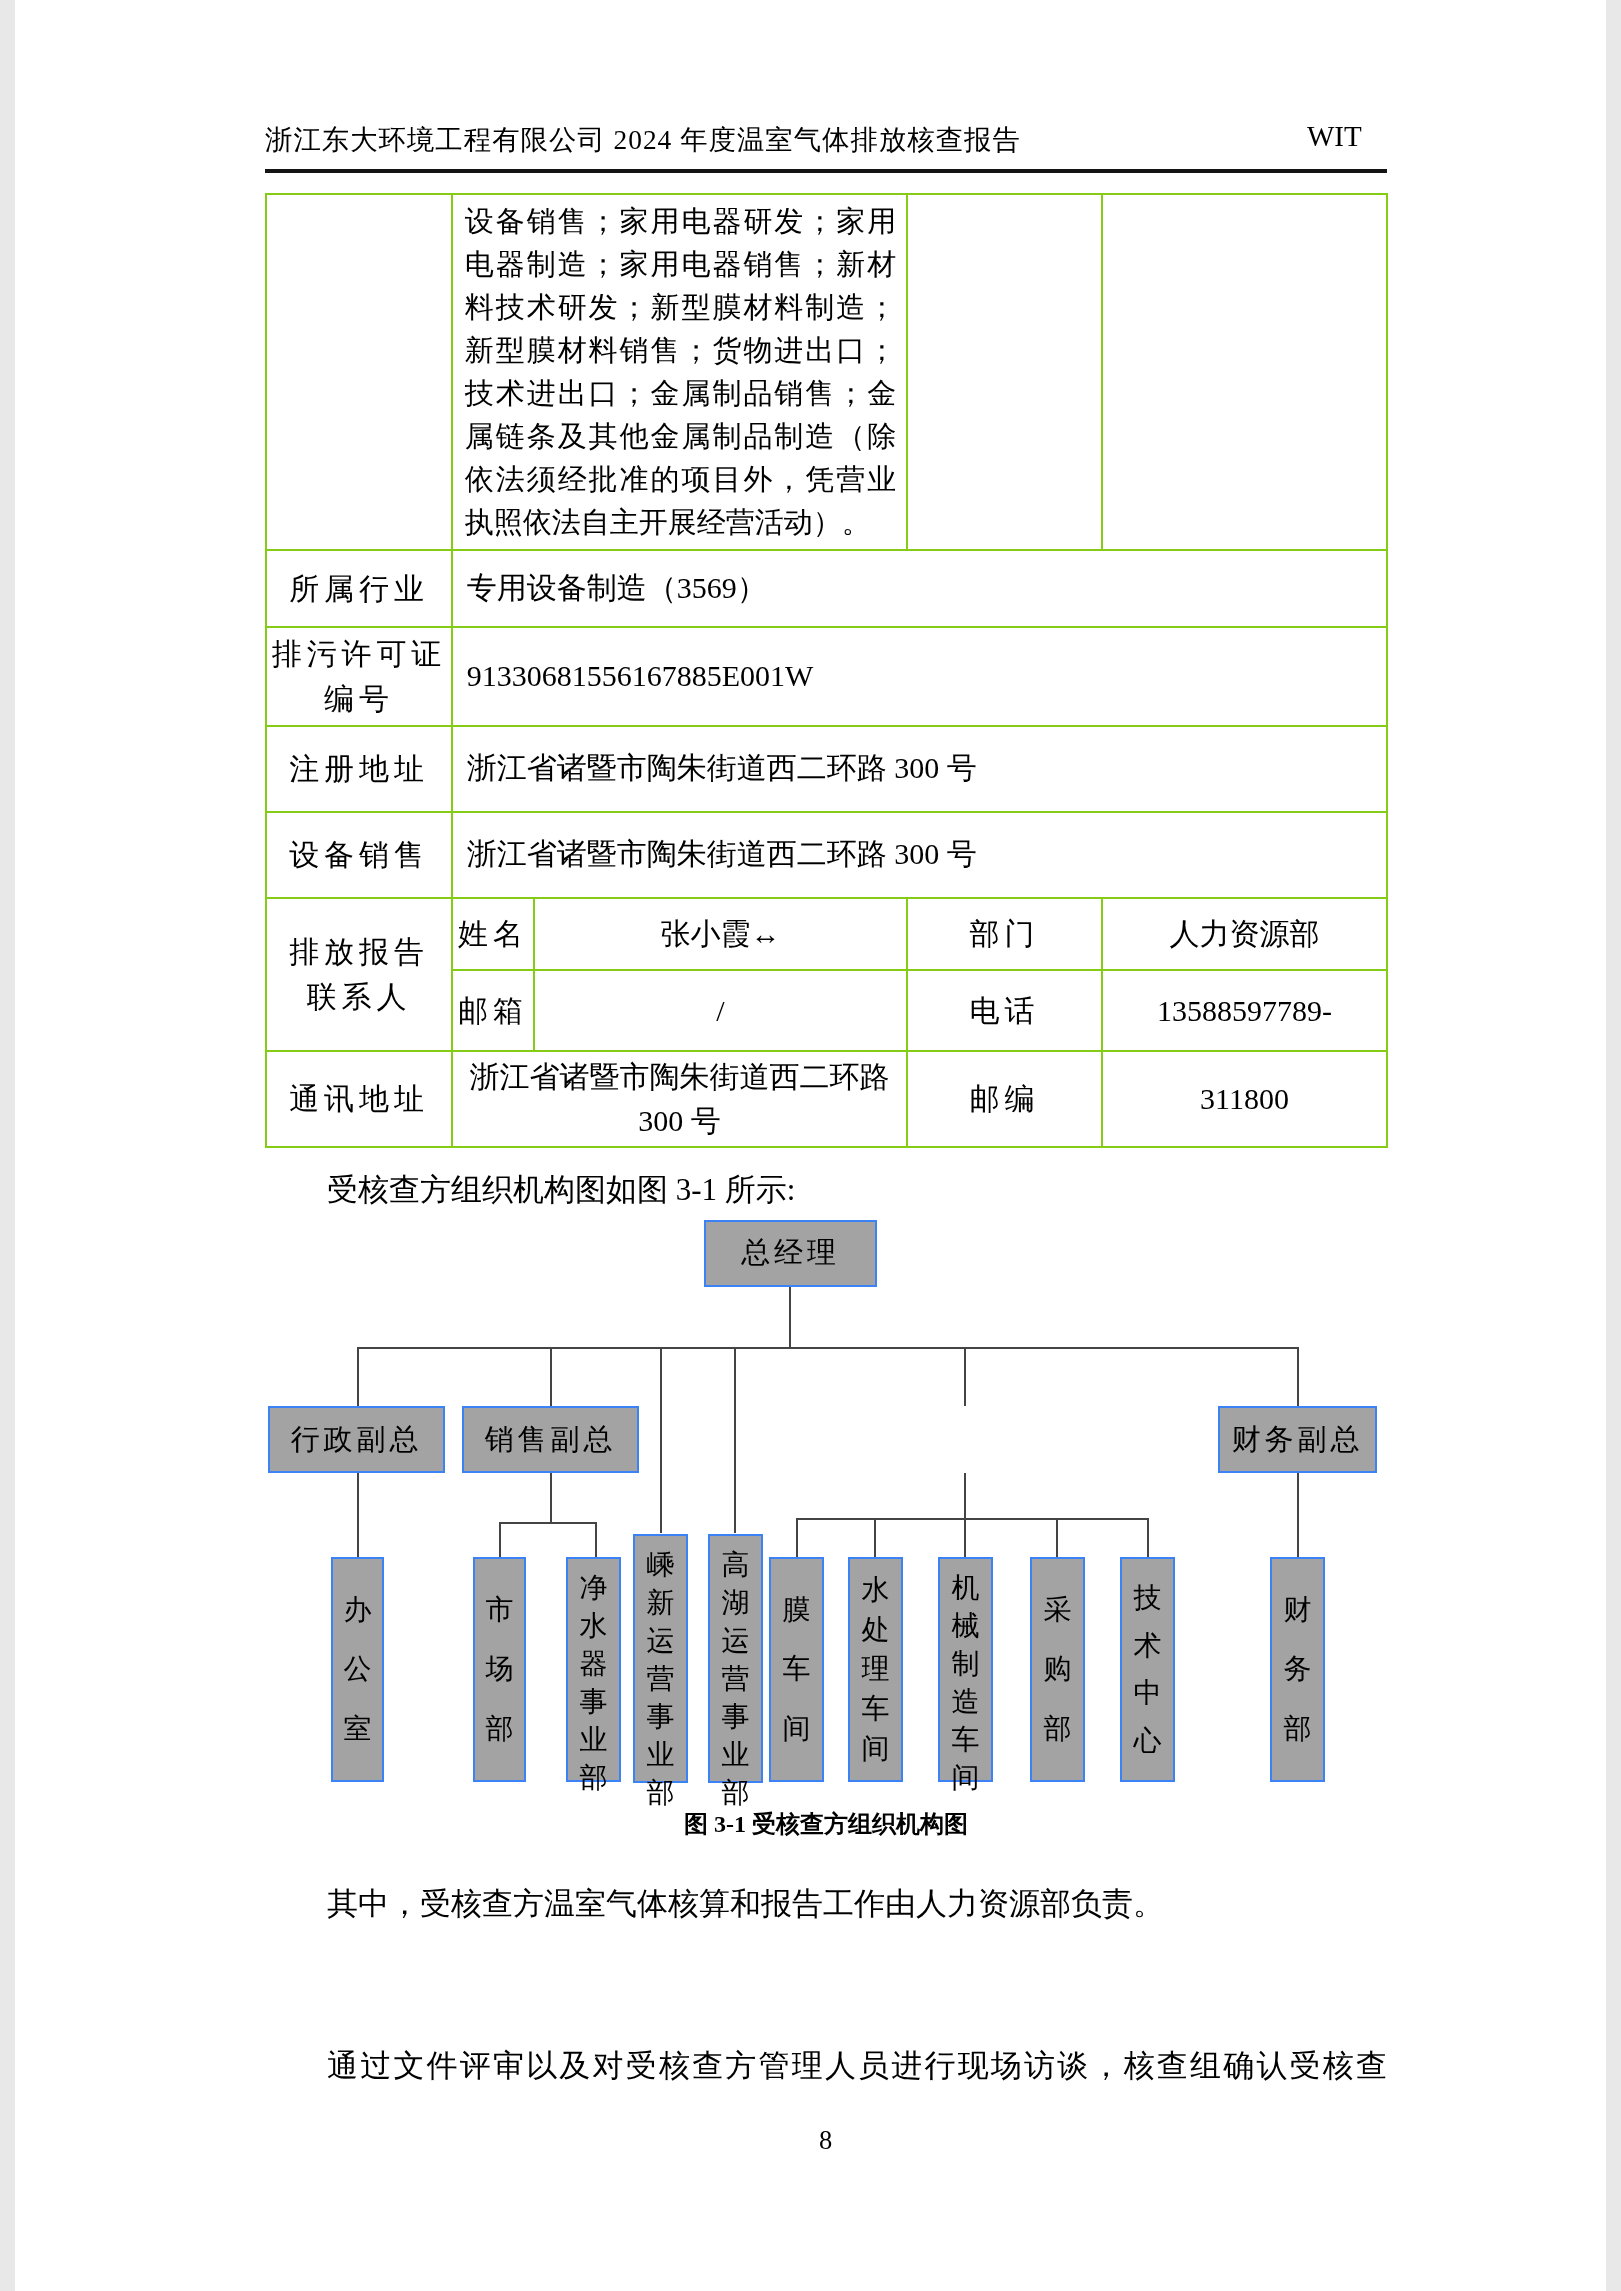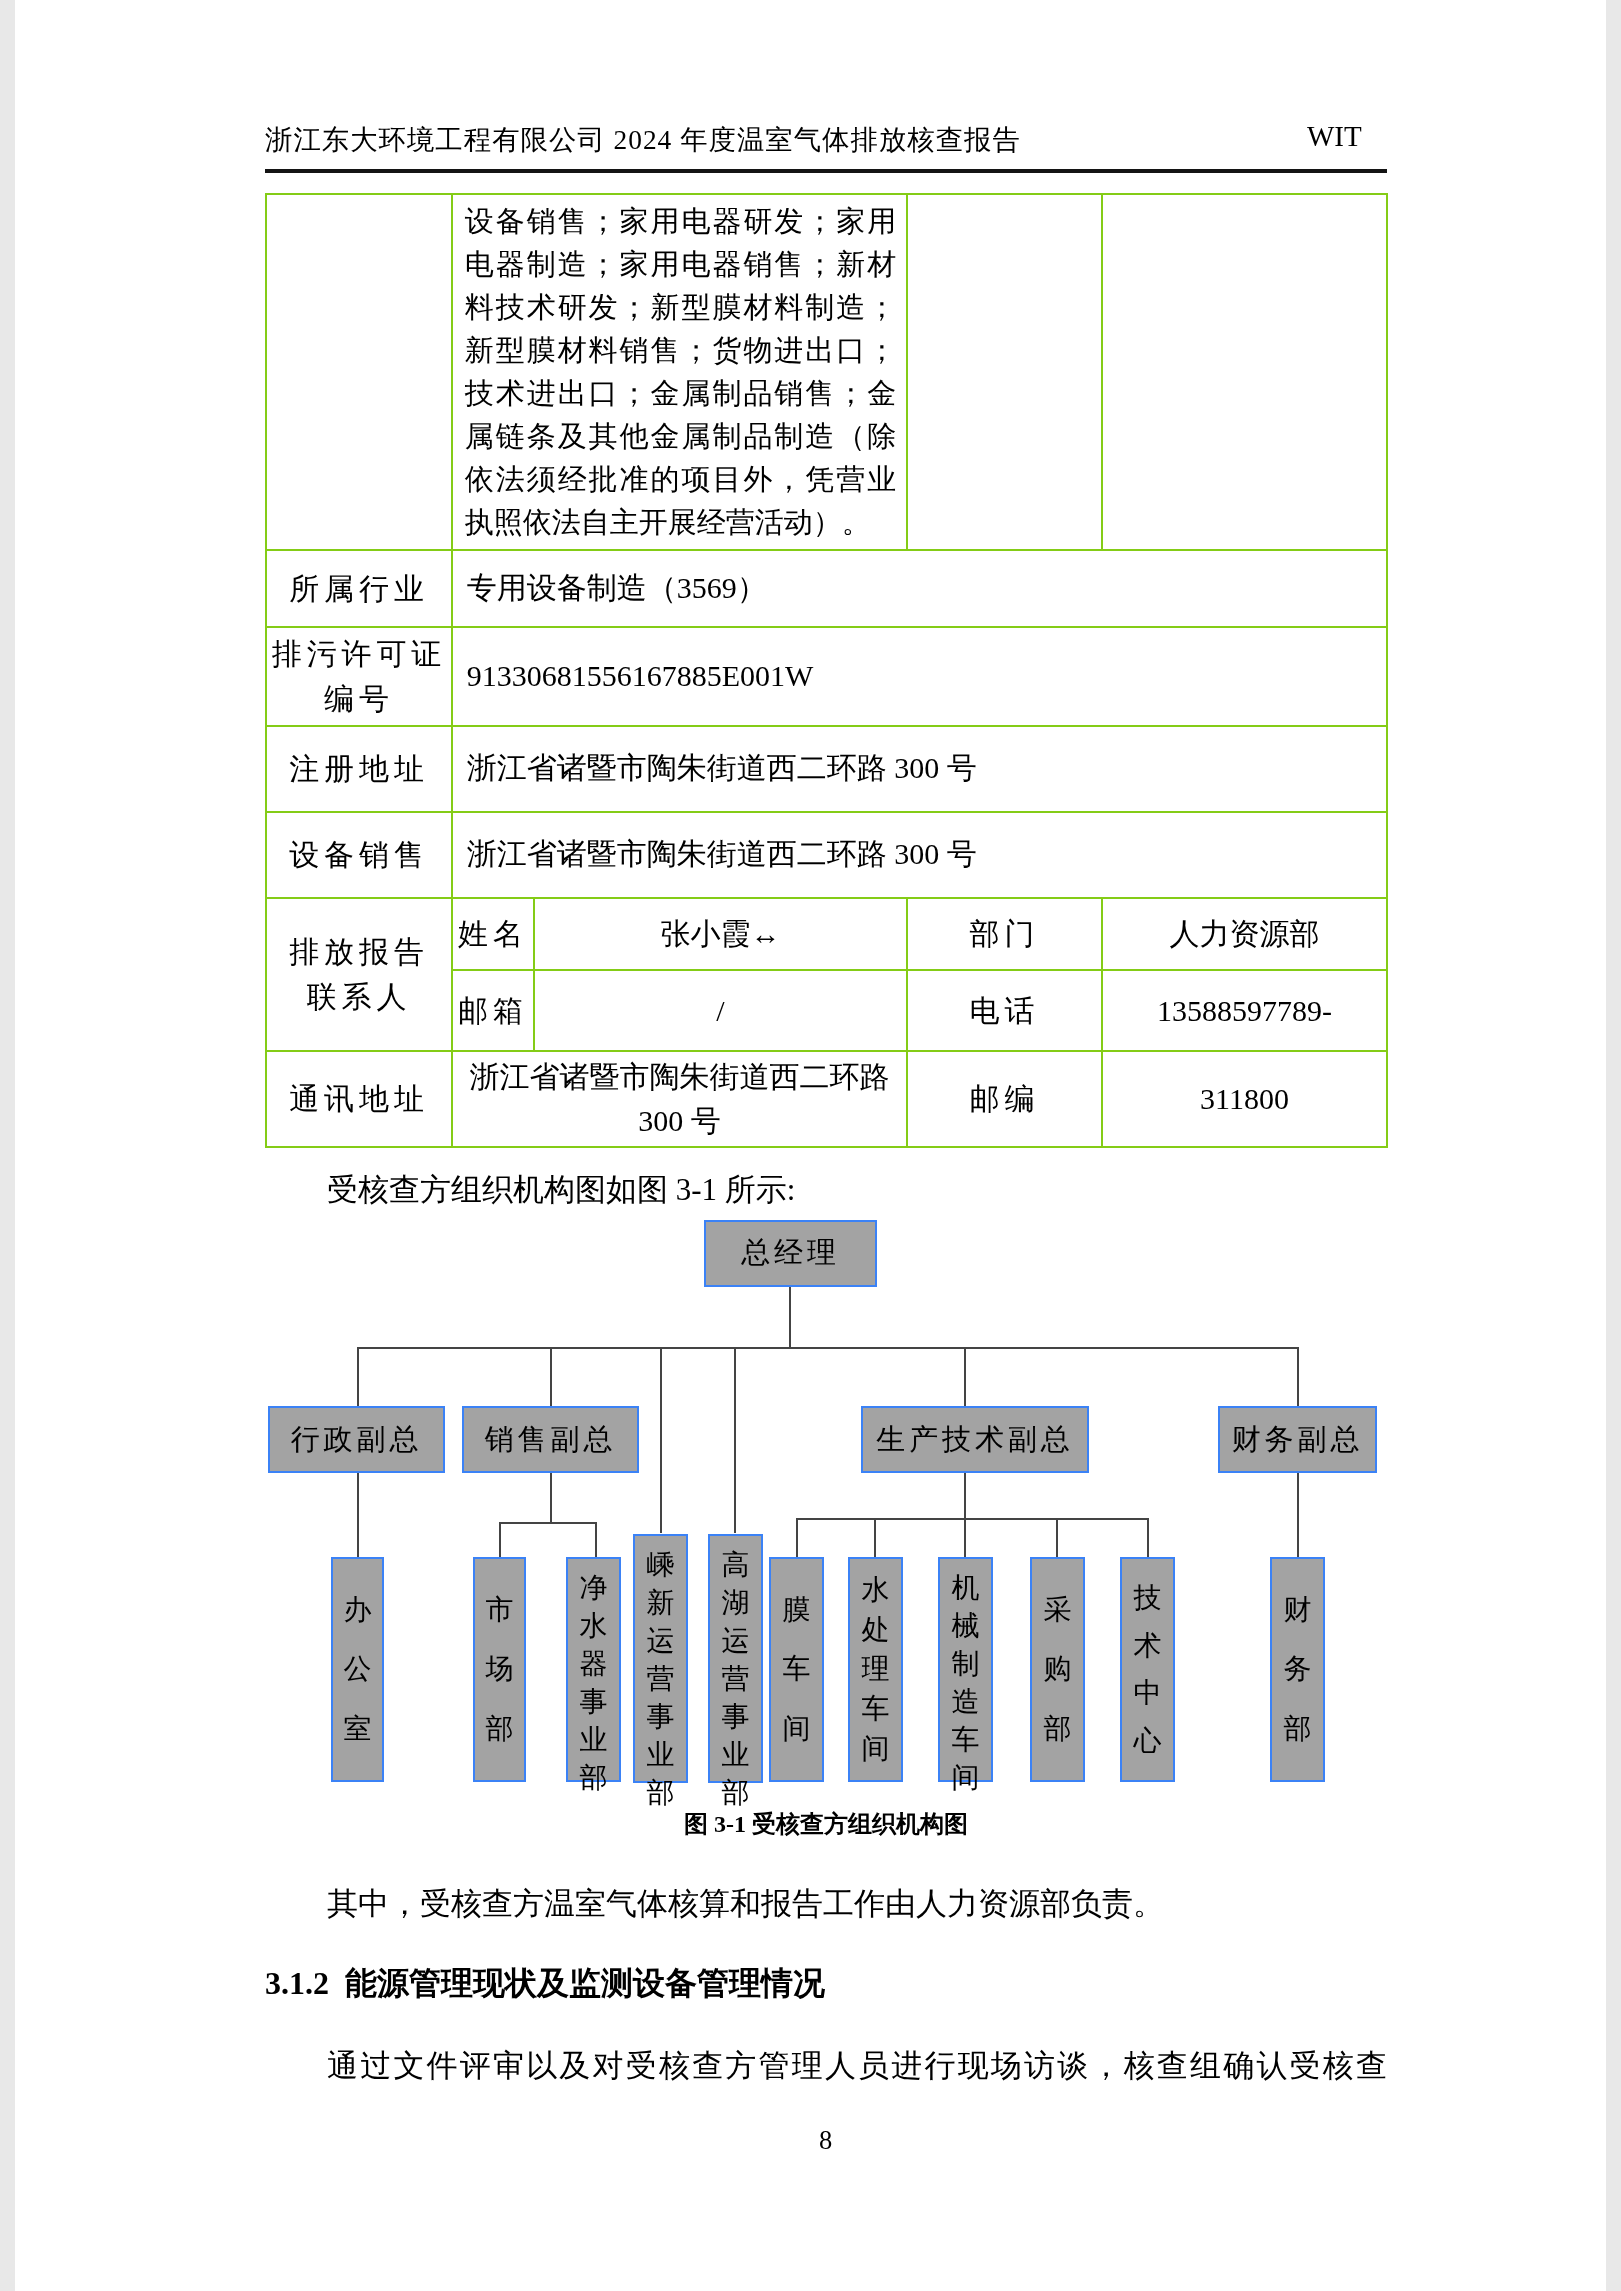--- a/index.html
+++ b/index.html
@@ -153,21 +153,20 @@
     <div class="hline" style="left:556px;top:301px;width:353px;"></div>
     <div class="vline" style="left:556px;top:301px;height:39px;"></div>
     <div class="vline" style="left:634px;top:301px;height:39px;"></div>
     <div class="vline" style="left:724px;top:301px;height:39px;"></div>
     <div class="vline" style="left:816px;top:301px;height:39px;"></div>
     <div class="vline" style="left:907px;top:301px;height:39px;"></div>
 
     <div class="obox root">总经理</div>
     <div class="obox l2a">行政副总</div>
     <div class="obox l2b">销售副总</div>
-    <div class="obox l2c">生产技术副总</div>
     <div class="obox l2d">财务副总</div>
 
     <div class="obox vtext tall tb0">
         <span>办</span>
         <span>公</span>
         <span>室</span>
       </div>
     <div class="obox vtext tall tb1">
         <span>市</span>
         <span>场</span>
@@ -232,18 +231,17 @@
       </div>
     <div class="obox vtext tall tb10">
         <span>财</span>
         <span>务</span>
         <span>部</span>
       </div>
   </div>
 
   <div class="abs caption">图 3-1 受核查方组织机构图</div>
   <div class="abs para p2">其中，受核查方温室气体核算和报告工作由人力资源部负责。</div>
-  <div class="abs h312">3.1.2  能源管理现状及监测设备管理情况</div>
   <div class="abs para p3">通过文件评审以及对受核查方管理人员进行现场访谈，核查组确认受核查</div>
   <div class="abs pageno">8</div>
 
 </div>
 
 
 </body></html>

